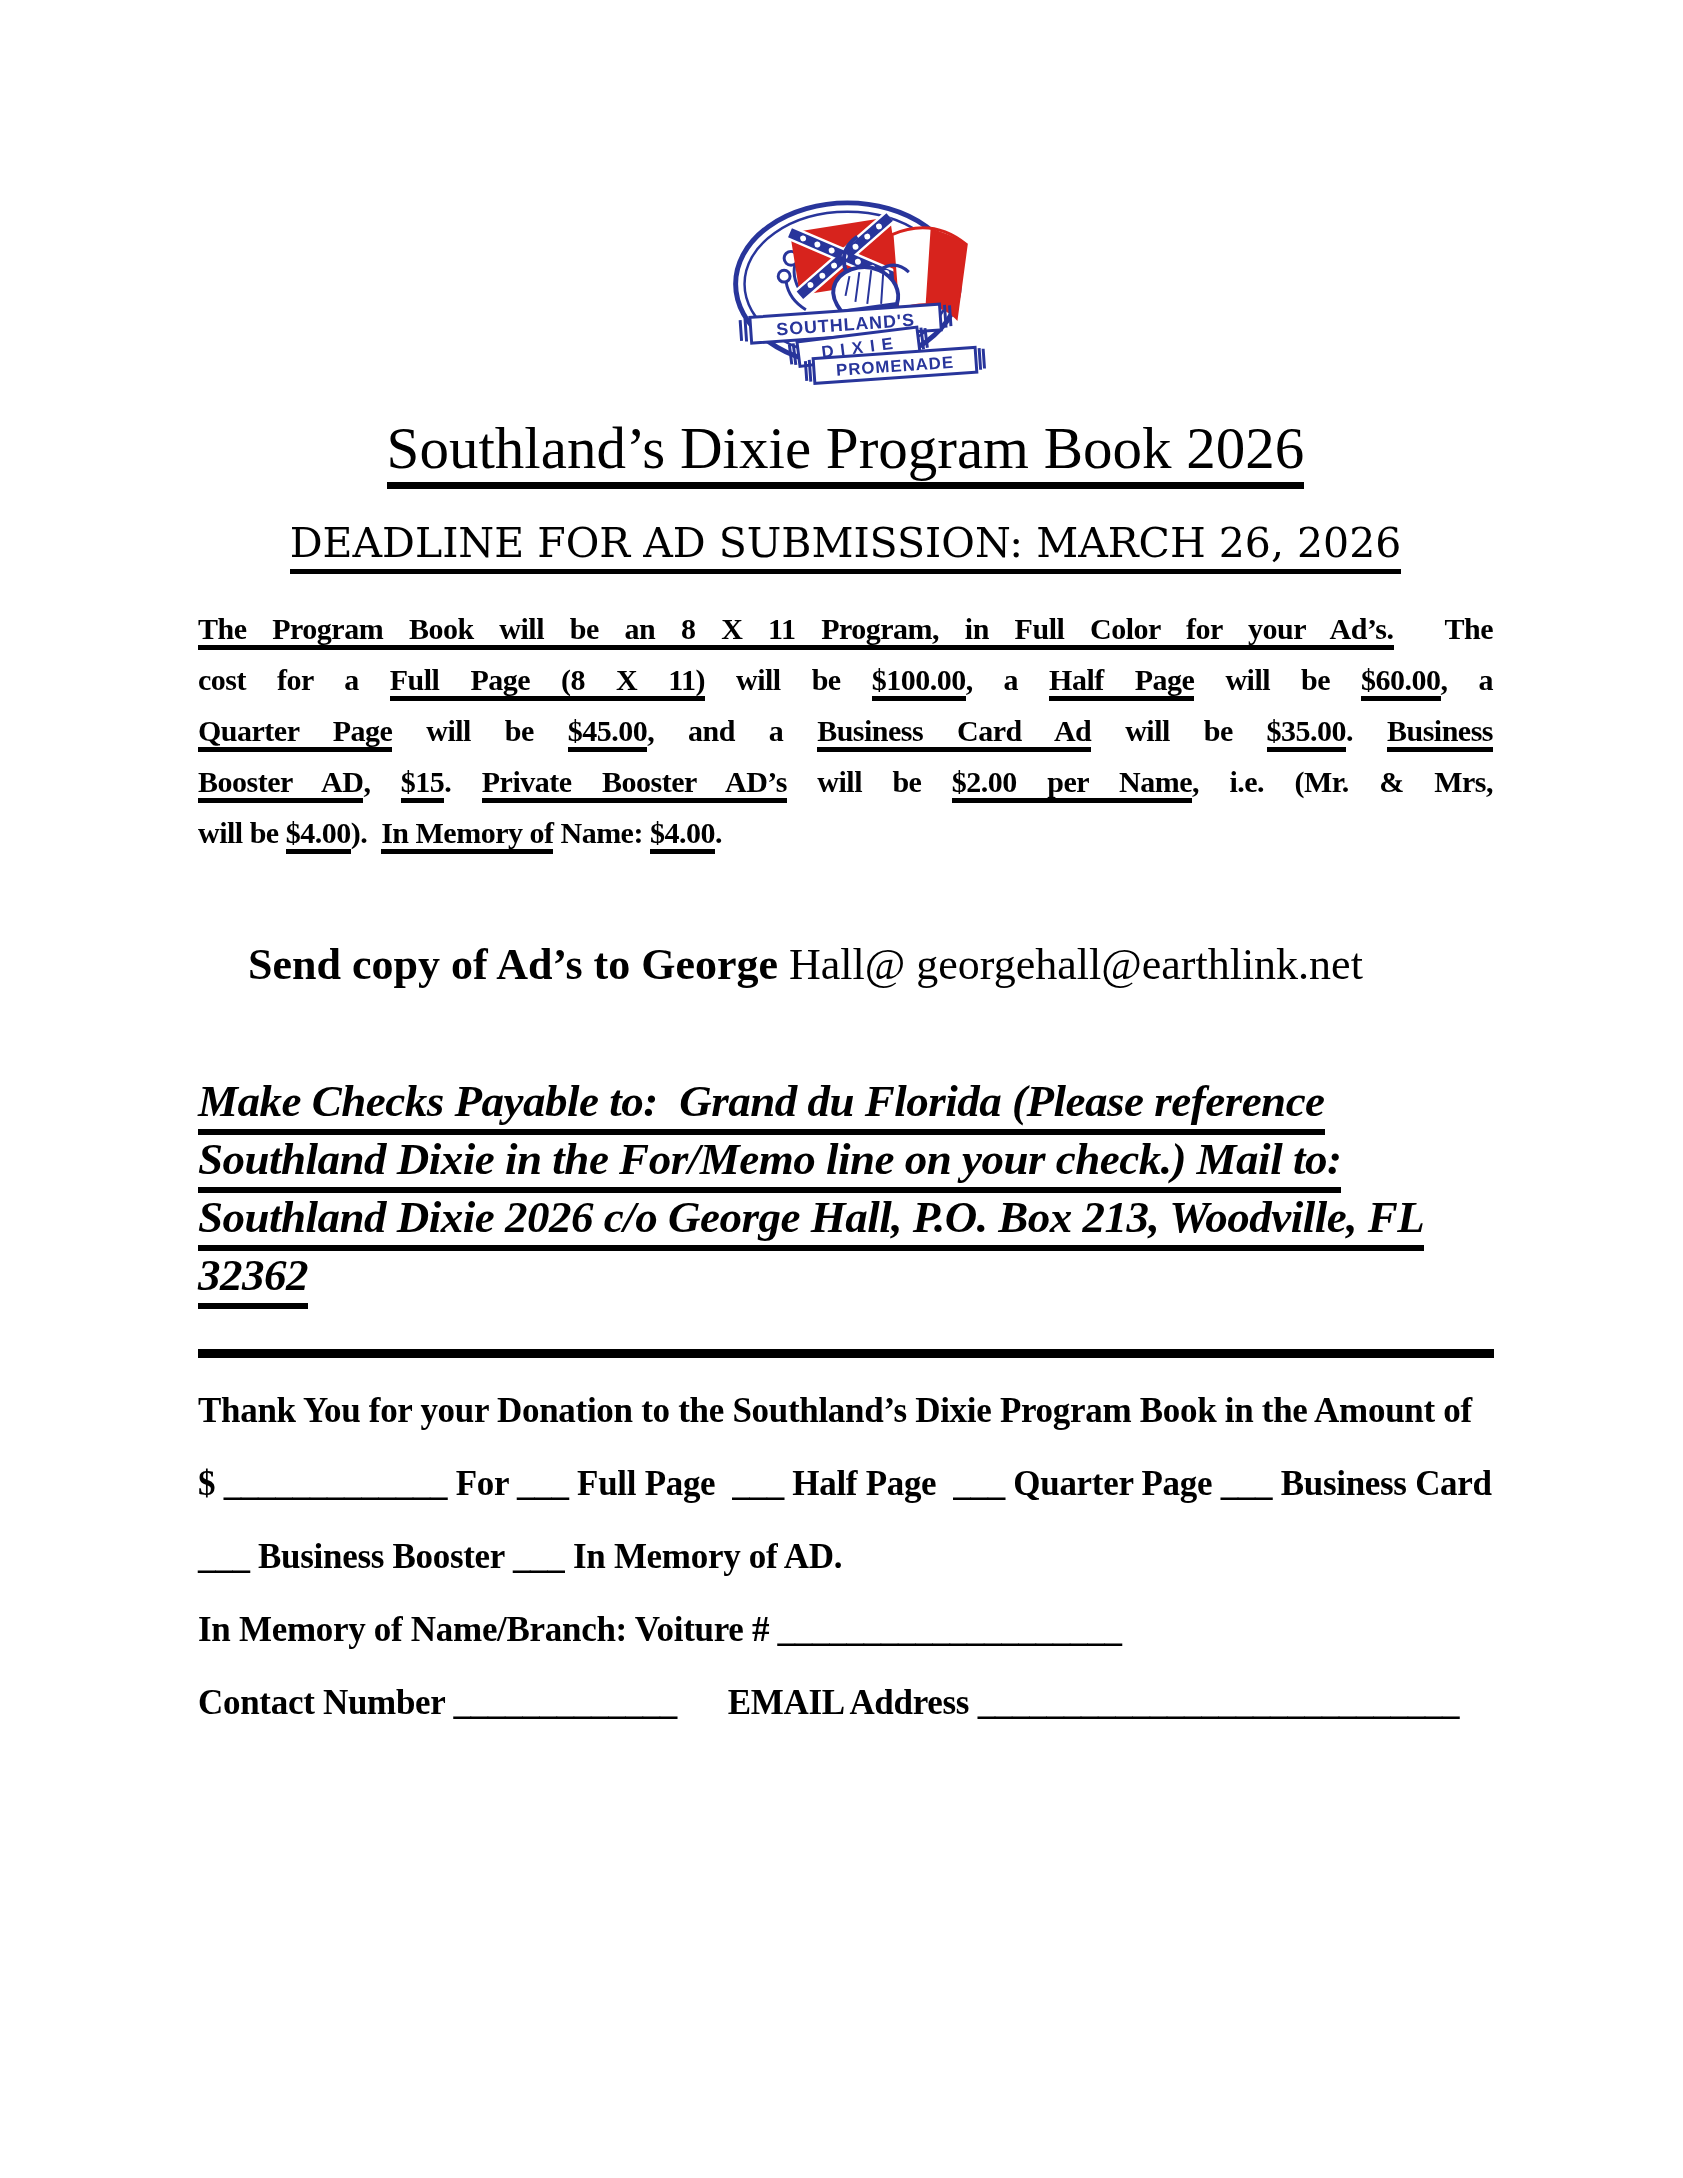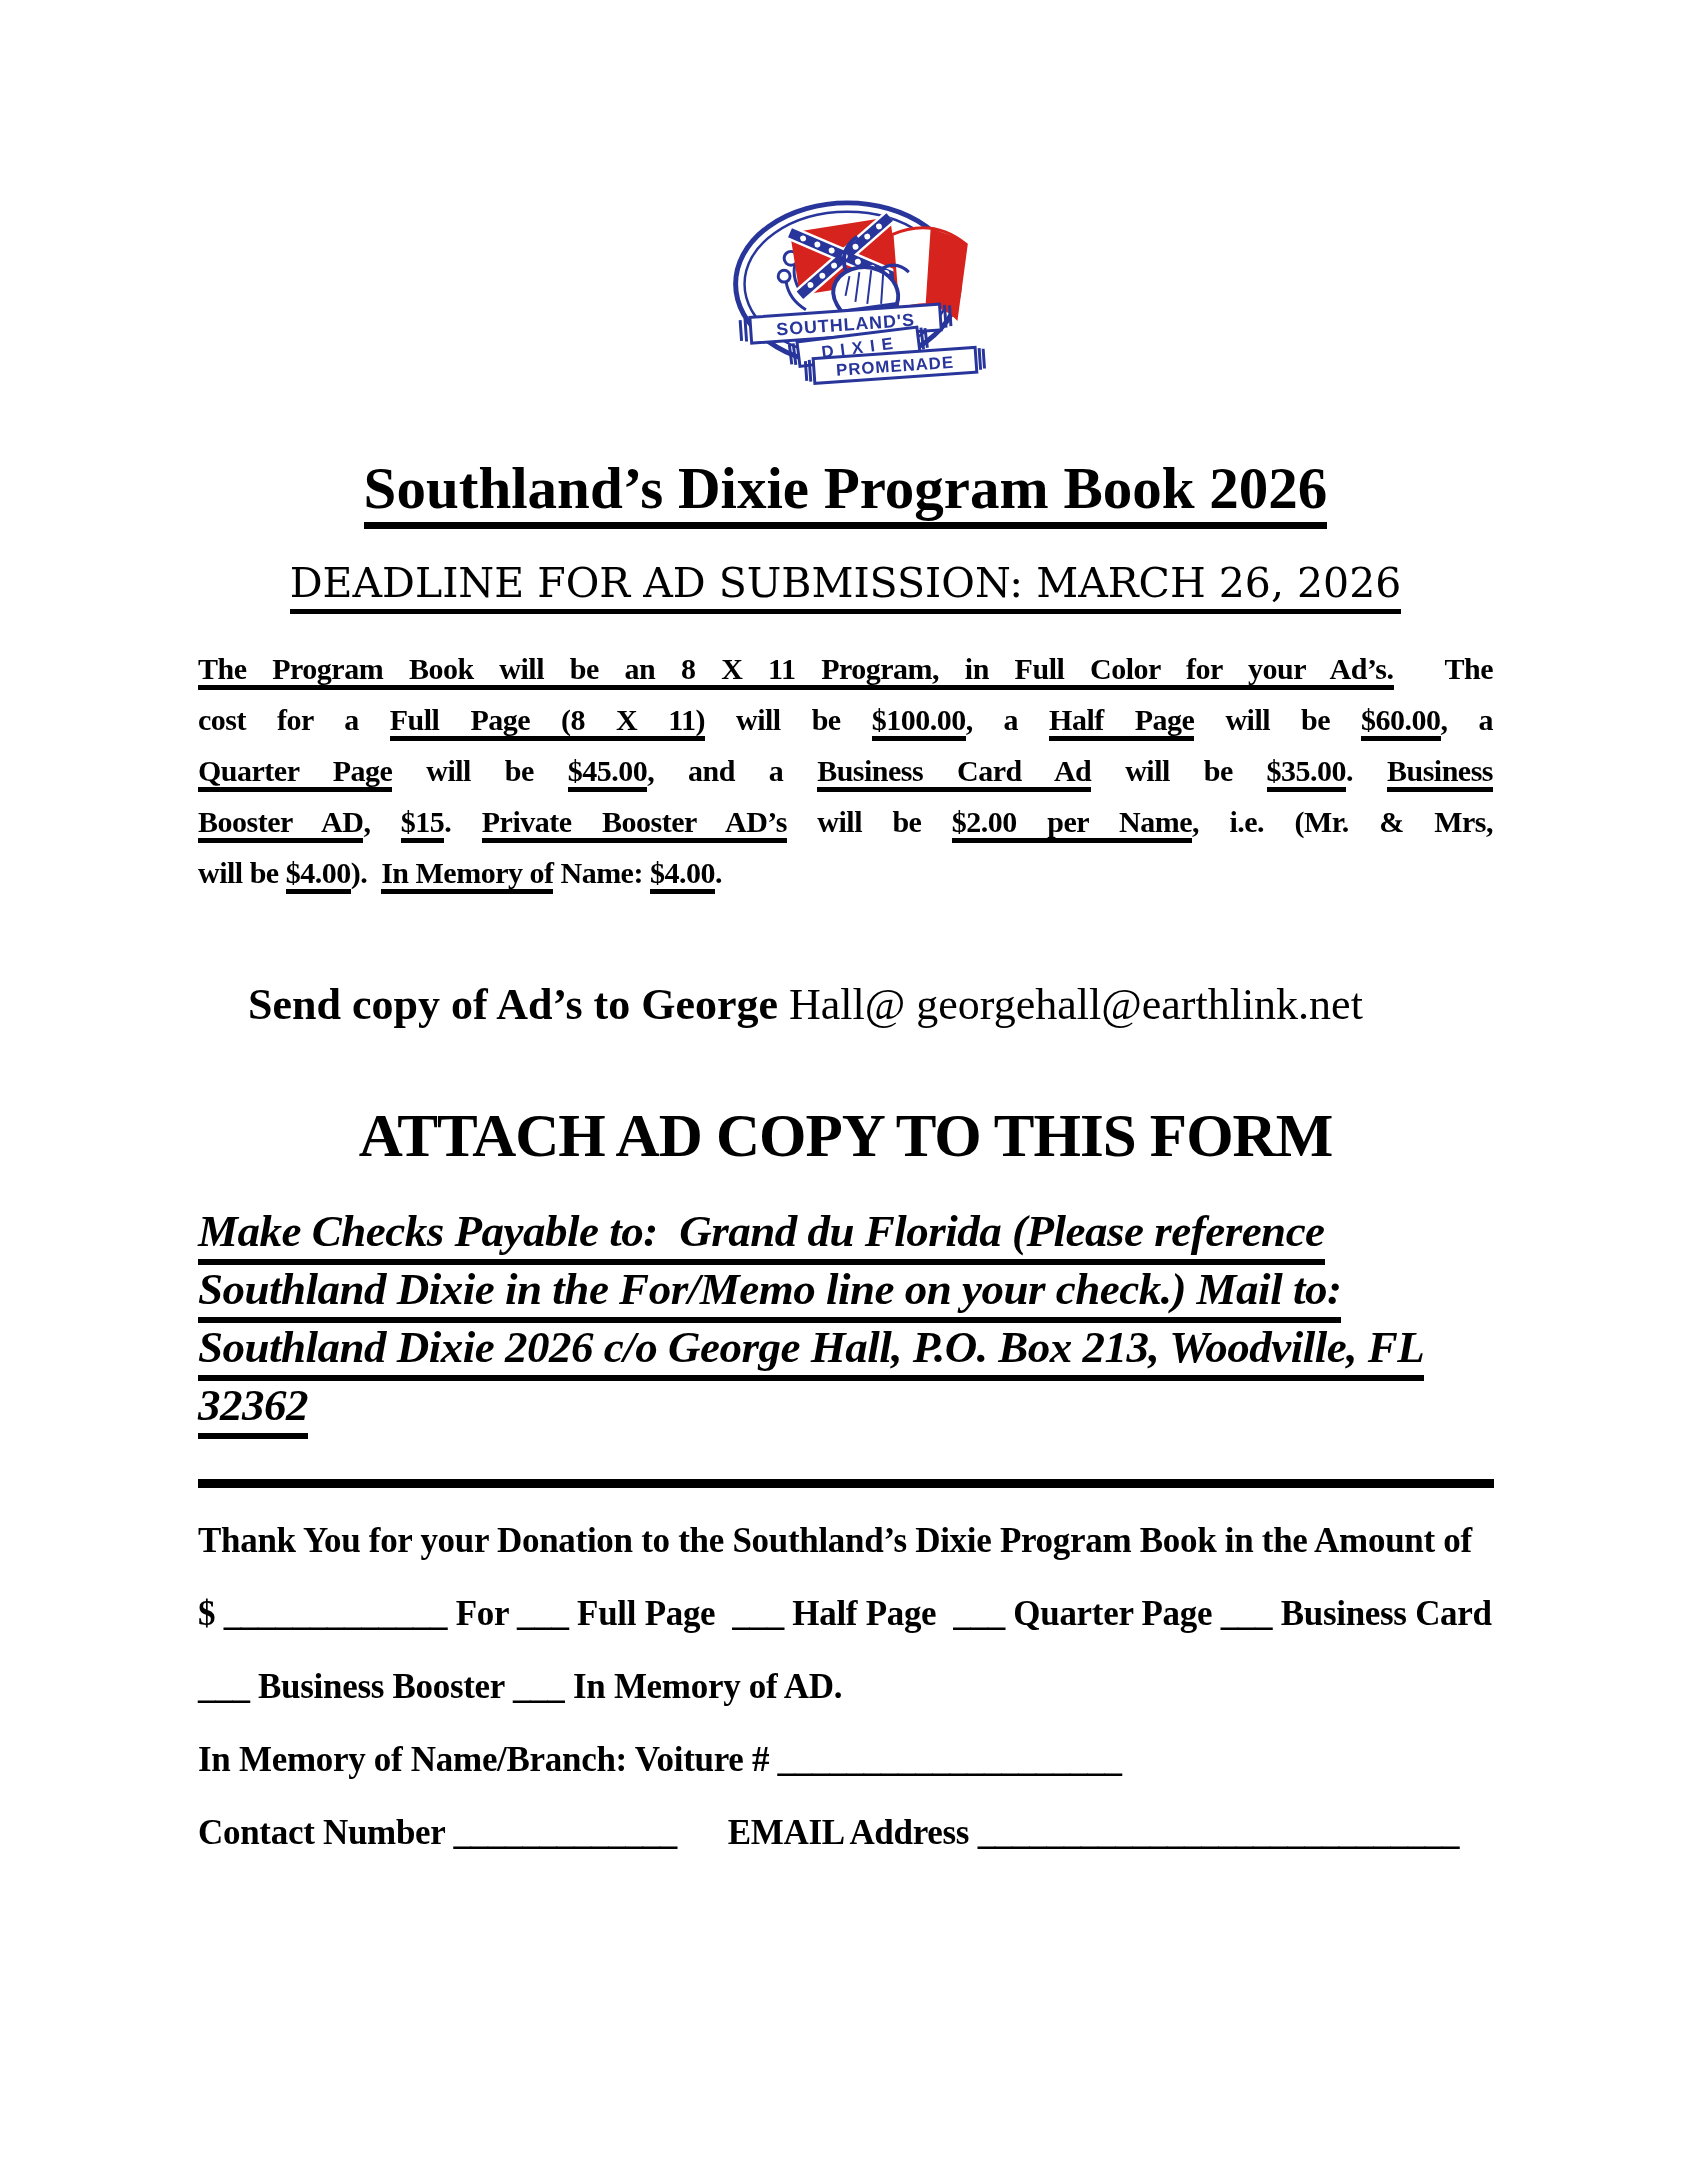--- a/index.html
+++ b/index.html
@@ -8,21 +8,21 @@
     width:1683px;height:2178px;
     box-sizing:border-box;
     padding:191px 190px 0 198px;
     background:#fff;color:#000;
     font-family:"Liberation Serif","DejaVu Serif",serif;
     overflow:hidden;
   }
   .logo-wrap{text-align:center;height:196px;}
   .logo text{font-family:"Liberation Sans","DejaVu Sans",sans-serif;font-weight:bold;}
 
-  .title{margin-top:68px;text-align:center;font-size:59px;font-weight:bold;line-height:1.12;}
+  .title{margin-top:28px;text-align:center;font-size:59px;font-weight:normal;line-height:1.12;}
   .title span{border-bottom:7px solid #000;padding-bottom:1px;}
 
   .deadline{margin-top:38px;text-align:center;font-family:"DejaVu Serif",serif;
             font-size:41px;font-weight:normal;letter-spacing:0px;}
   .deadline span{border-bottom:5px solid #000;padding-bottom:2px;}
 
   .intro{margin-top:36px;font-size:30px;font-weight:bold;line-height:51px;letter-spacing:-0.5px;}
   .intro-line{text-align:justify;text-align-last:justify;white-space:pre-wrap;}
   .intro-line:last-child{text-align-last:left;}
   .intro .u{border-bottom:5px solid #000;}
@@ -128,21 +128,20 @@
       <div class="intro-line"><span class="seg">cost for a </span><span class="u">Full Page (8 X 11)</span><span class="seg"> will be </span><span class="u">$100.00</span><span class="seg">, a </span><span class="u">Half Page</span><span class="seg"> will be </span><span class="u">$60.00</span><span class="seg">, a</span></div>
       <div class="intro-line"><span class="u">Quarter Page</span><span class="seg"> will be </span><span class="u">$45.00</span><span class="seg">, and a </span><span class="u">Business Card Ad</span><span class="seg"> will be </span><span class="u">$35.00</span><span class="seg">. </span><span class="u">Business</span></div>
       <div class="intro-line"><span class="u">Booster AD</span><span class="seg">, </span><span class="u">$15</span><span class="seg">. </span><span class="u">Private Booster AD’s</span><span class="seg"> will be </span><span class="u">$2.00 per Name</span><span class="seg">, i.e. (Mr. &amp; Mrs,</span></div>
       <div class="intro-line"><span class="seg">will be </span><span class="u">$4.00</span><span class="seg">).  </span><span class="u">In Memory of</span><span class="seg"> Name: </span><span class="u">$4.00</span><span class="seg">.</span></div>
     </div>
 
   <div class="send-line">
     <span class="send-bold">Send copy of Ad’s to George </span><span>Hall@ georgehall@earthlink.net</span>
   </div>
 
-  <div class="attach">ATTACH AD COPY TO THIS FORM</div>
 
   <div class="checks">
       <div class="checks-line"><span class="u">Make Checks Payable to:  Grand du Florida (Please reference</span></div>
       <div class="checks-line"><span class="u">Southland Dixie in the For/Memo line on your check.) Mail to:</span></div>
       <div class="checks-line"><span class="u">Southland Dixie 2026 c/o George Hall, P.O. Box 213, Woodville, FL</span></div>
       <div class="checks-line"><span class="u">32362</span></div>
     </div>
 
   <div class="divider"></div>
 

